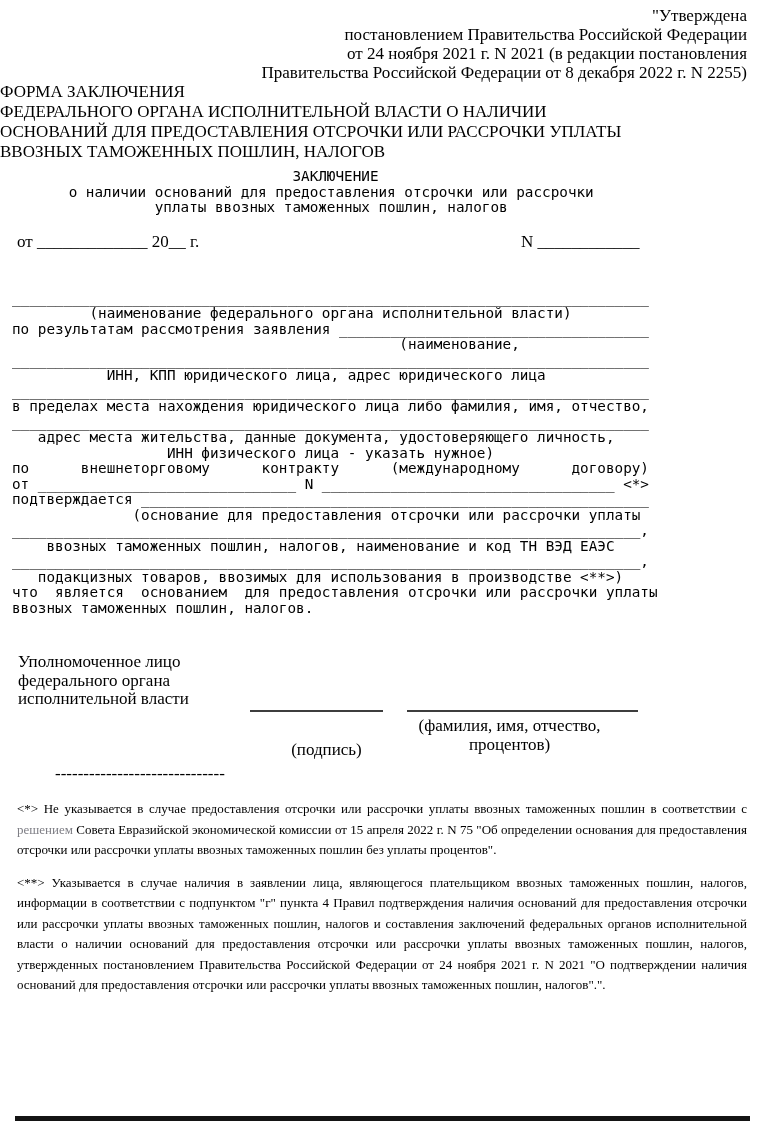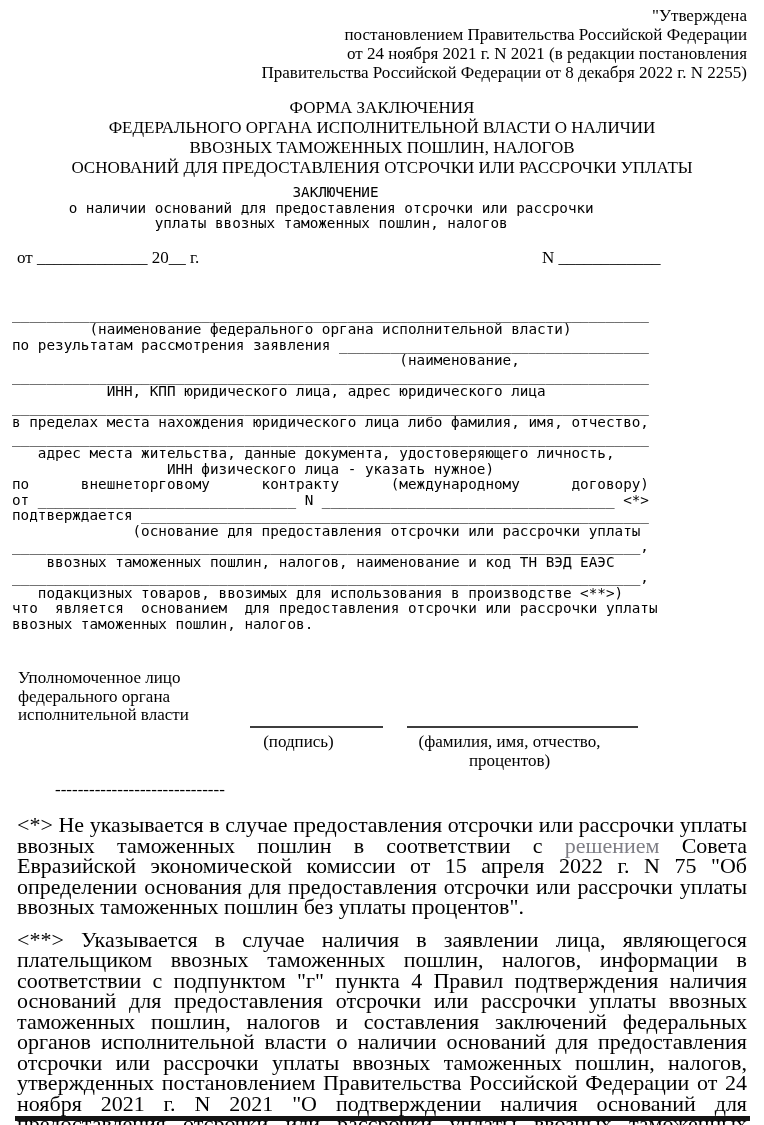--- a/index.html
+++ b/index.html
@@ -2,57 +2,57 @@
 <html><head>
 <meta charset="utf-8">
 <style>
   html,body{margin:0;padding:0;background:#fff;}
   .page{
     width:764px;height:1125px;position:relative;overflow:hidden;
     background:#ffffff;color:#000;
     font-family:"Liberation Serif",serif;
   }
   .approval{padding-top:6px;padding-right:17px;text-align:right;font-size:17px;line-height:19px;}
-  .doc-title{margin-top:16px;text-align:center;font-size:17px;line-height:20px;}
+  .doc-title{font-size:17px;line-height:20px;}
   pre{margin:0;font-family:"DejaVu Sans Mono",monospace;font-size:14.3px;line-height:15.5px;white-space:pre;}
   .mono-heading{margin:7px 0 0 17px;}
   .date-line{position:relative;margin:16px 8px 0 17px;font-size:17px;line-height:20px;height:20px;}
-  .date-line .num{position:absolute;left:525px;top:0;}
+  .date-line .num{position:absolute;left:504px;top:0;}
   .form-body{margin:39px 0 0 12px;}
   .signature{position:relative;margin-top:37px;height:100px;font-size:17px;line-height:18.5px;}
   .sig-left{position:absolute;left:18px;top:0;}
   .rule{position:absolute;top:57px;border-top:2px solid #3d3d3d;height:0;}
   .rule1{left:250px;width:133px;}
   .rule2{left:407px;width:231px;}
   .cap{position:absolute;top:64px;text-align:center;font-size:17px;line-height:18.5px;}
-  .cap1{left:232px;width:133px;}
+  .cap1{left:260px;width:133px;margin-top:24px;}
   .cap2{left:394px;width:231px;}
   .separator{margin:14px 0 0 55px;font-size:17px;line-height:14px;white-space:pre;}
-  .footnote{margin:18px 17px 0 17px;font-size:22px;line-height:20.5px;text-align:justify;}
+  .footnote{margin:18px 17px 0 17px;font-size:13px;line-height:20.5px;text-align:justify;}
   .fn2{margin-top:12px;}
   .link{color:#7e7e85;text-decoration:none;cursor:pointer;}
   .bottom-bar{position:absolute;left:15px;top:1116px;width:735px;height:5px;background:#141414;}
 </style>
 </head>
 <body>
 
 <div class="page">
 
   <div class="approval">
     <div>"Утверждена</div>
     <div>постановлением Правительства Российской Федерации</div>
     <div>от 24 ноября 2021 г. N 2021 (в редакции постановления</div>
     <div>Правительства Российской Федерации от 8 декабря 2022 г. N 2255)</div>
   </div>
 
   <div class="doc-title">
     <div>ФОРМА ЗАКЛЮЧЕНИЯ</div>
     <div>ФЕДЕРАЛЬНОГО ОРГАНА ИСПОЛНИТЕЛЬНОЙ ВЛАСТИ О НАЛИЧИИ</div>
+    <div>ОСНОВАНИЙ ДЛЯ ПРЕДОСТАВЛЕНИЯ ОТСРОЧКИ ИЛИ РАССРОЧКИ УПЛАТЫ</div>
     <div>ВВОЗНЫХ ТАМОЖЕННЫХ ПОШЛИН, НАЛОГОВ</div>
-    <div>ОСНОВАНИЙ ДЛЯ ПРЕДОСТАВЛЕНИЯ ОТСРОЧКИ ИЛИ РАССРОЧКИ УПЛАТЫ</div>
   </div>
 
   <pre class="mono-heading">                                ЗАКЛЮЧЕНИЕ
       о наличии оснований для предоставления отсрочки или рассрочки
                 уплаты ввозных таможенных пошлин, налогов</pre>
 
   <div class="date-line">
     <span>от _____________ 20__ г.</span>
     <span class="num">N ____________</span>
   </div>

